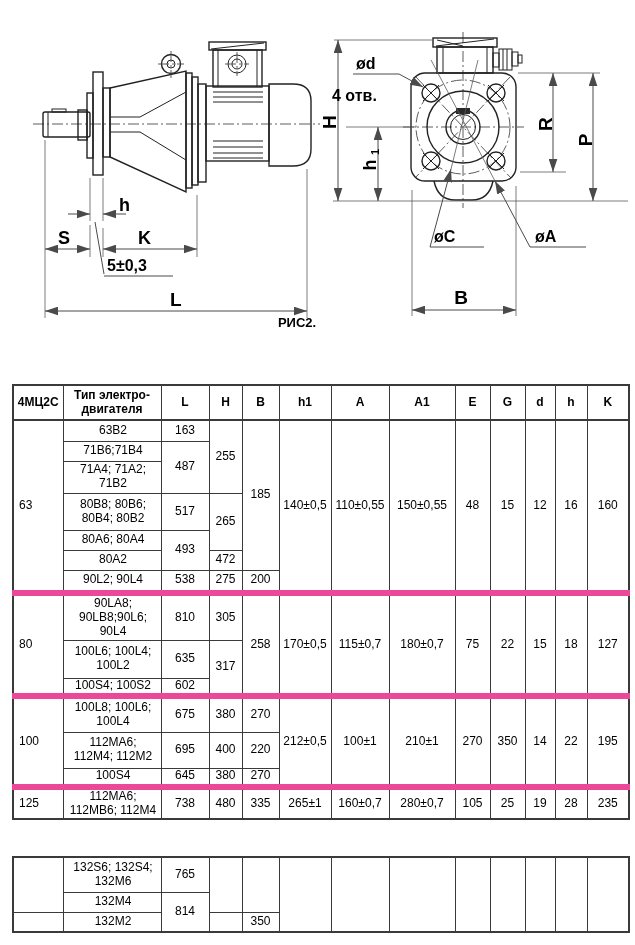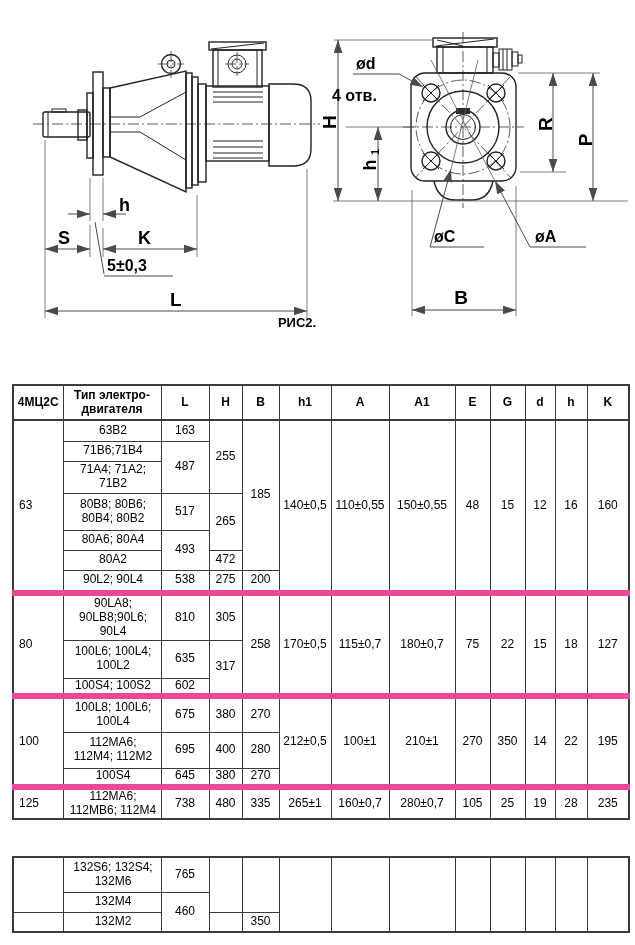--- a/index.html
+++ b/index.html
@@ -292,21 +292,21 @@
     <td class="sec" rowspan="3">350</td>
     <td class="sec" rowspan="3">14</td>
     <td class="sec" rowspan="3">22</td>
     <td class="sec" rowspan="3">195</td>
   </tr>
   <tr style="height:36px">
     <td class="tp">112MA6;
 112M4; 112M2</td>
     <td>695</td>
     <td>400</td>
-    <td>280</td>
+    <td>220</td>
   </tr>
   <tr style="height:19px">
     <td class="tp">100S4</td>
     <td>645</td>
     <td>380</td>
     <td>270</td>
   </tr>
 
   <tr style="height:25px">
     <td class="lab sec">125</td>
@@ -355,21 +355,21 @@
     <td rowspan="3"></td>
     <td rowspan="3"></td>
     <td rowspan="3"></td>
     <td rowspan="3"></td>
     <td rowspan="3"></td>
     <td rowspan="3"></td>
     <td rowspan="3"></td>
   </tr>
   <tr style="height:20px">
     <td class="tp">132M4</td>
-    <td rowspan="2">460</td>
+    <td rowspan="2">814</td>
   </tr>
   <tr style="height:20px">
     <td></td>
     <td class="tp">132M2</td>
     <td></td>
     <td>350</td>
   </tr>
 </tbody>
     </table>
 

